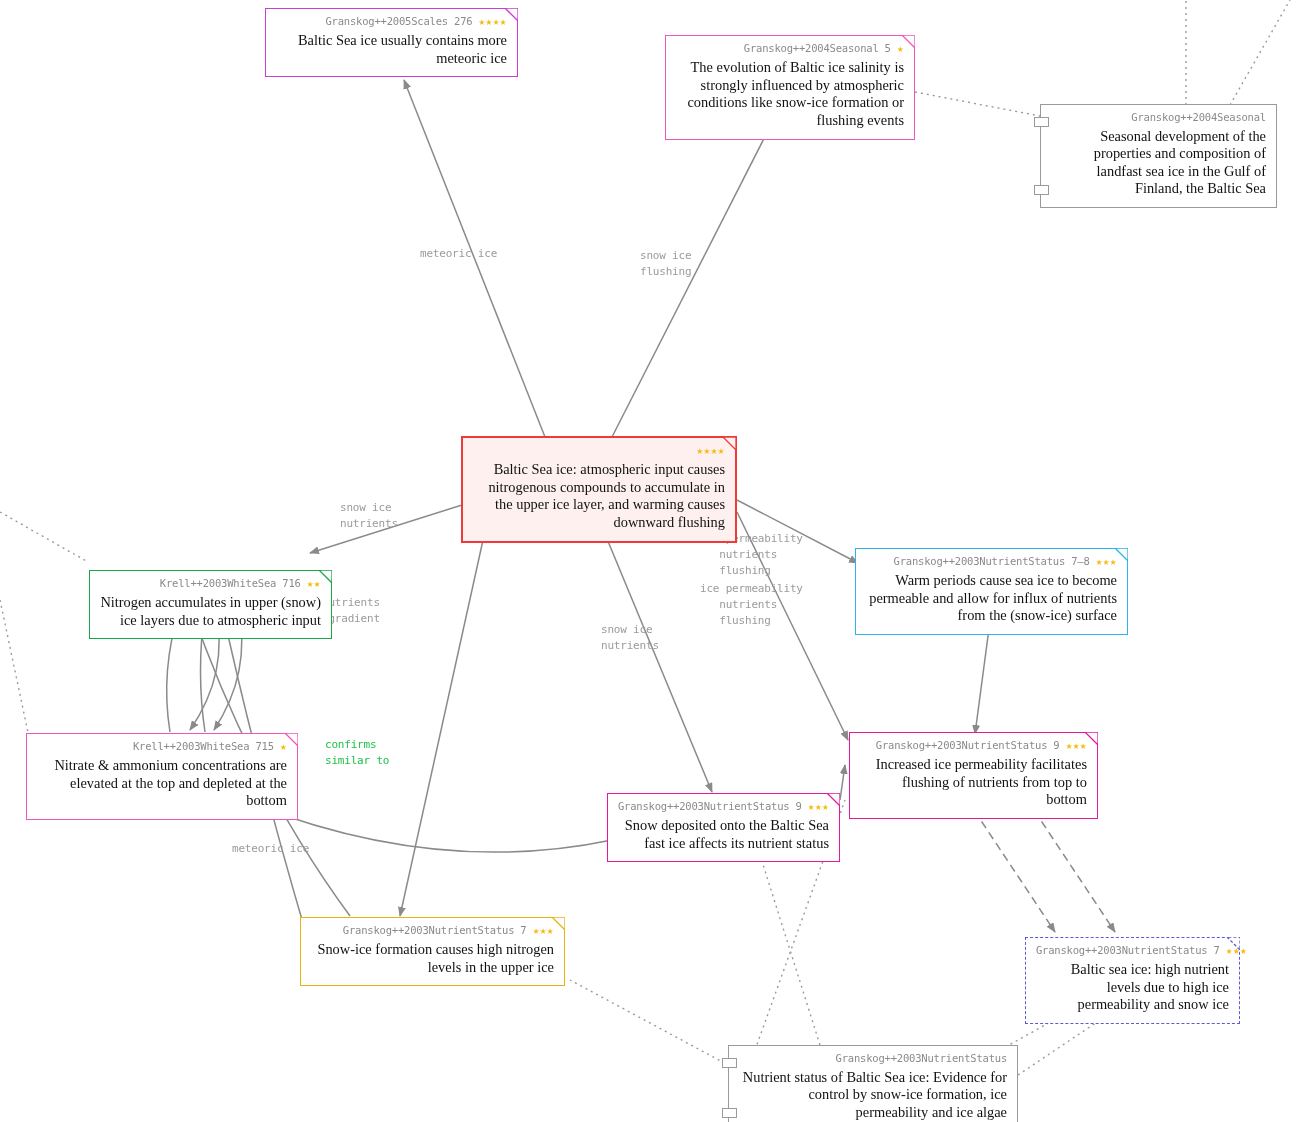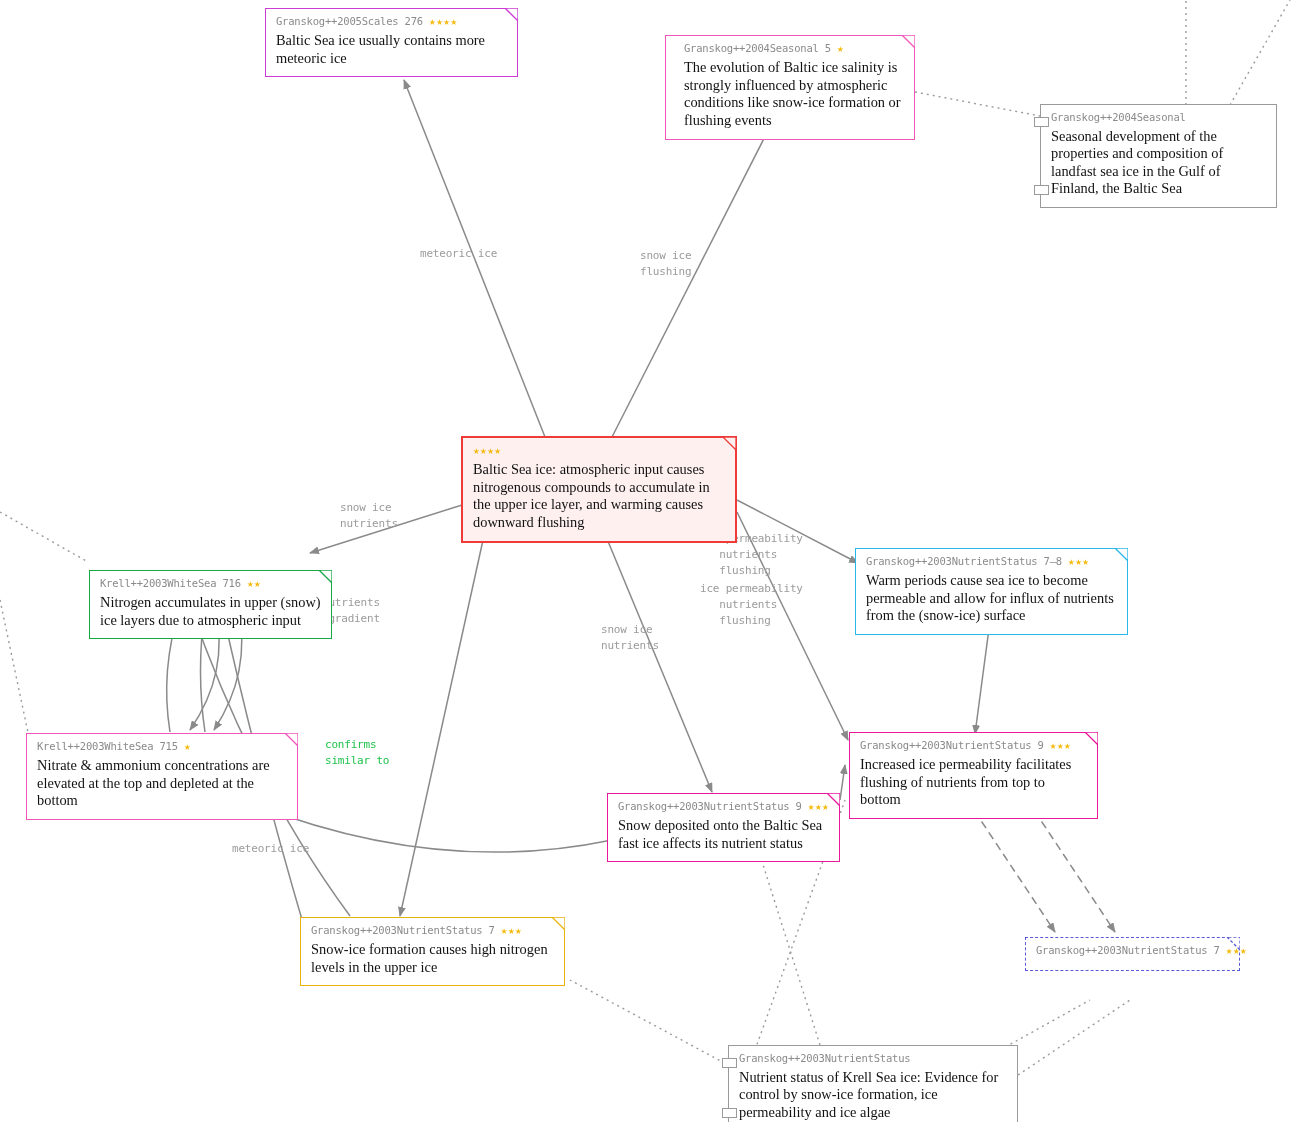--- a/index.html
+++ b/index.html
@@ -22,21 +22,21 @@
     width: 1306px;
     height: 1122px;
     pointer-events: none;
   }
   .node {
     position: absolute;
     box-sizing: border-box;
     background: #ffffff;
     border: 1.6px solid #999;
     padding: 6px 10px 9px 10px;
-    text-align: left;
+    text-align: right;
     z-index: 5;
   }
   .node .meta {
     font-family: "DejaVu Sans Mono", monospace;
     font-size: 10.5px;
     color: #8a8a8a;
     letter-spacing: -0.2px;
     white-space: nowrap;
     line-height: 1.3;
     margin-bottom: 3px;
@@ -257,27 +257,28 @@
     <div class="body">Snow-ice formation causes high nitrogen levels in the upper ice</div>
   </div>
 
   <div class="node" style="left:1025px; top:937px; width:215px; border-color:#5a5ad8; border-style:dashed; border-width:1.5px;">
     <div class="fold">
       <svg width="13" height="13">
           <path d="M0,0 L13,13 L13,0 Z" fill="#ffffff" stroke="#5a5ad8" stroke-width="1.3" stroke-dasharray="3,2"></path>
         </svg>
     </div>
     <div class="meta"><span>Granskog++2003NutrientStatus 7</span> <span class="stars">★★★</span></div>
+    <div class="body">Baltic sea ice: high nutrient levels due to high ice permeability and snow ice</div>
   </div>
 
   <div class="node component" style="left:728px; top:1045px; width:290px;">
     <div class="tab t1"></div>
     <div class="tab t2"></div>
     <div class="meta">Granskog++2003NutrientStatus</div>
-    <div class="body">Nutrient status of Krell Sea ice: Evidence for control by snow-ice formation, ice permeability and ice algae</div>
+    <div class="body">Nutrient status of Baltic Sea ice: Evidence for control by snow-ice formation, ice permeability and ice algae</div>
   </div>
 
   <div class="edge-label" style="left:420px; top:246px;">meteoric ice</div>
   <div class="edge-label center" style="left:640px; top:248px;">snow ice
 flushing</div>
   <div class="edge-label center" style="left:340px; top:500px;">snow ice
 nutrients</div>
   <div class="edge-label" style="left:700px; top:531px;">ice permeability
    nutrients
    flushing</div>

